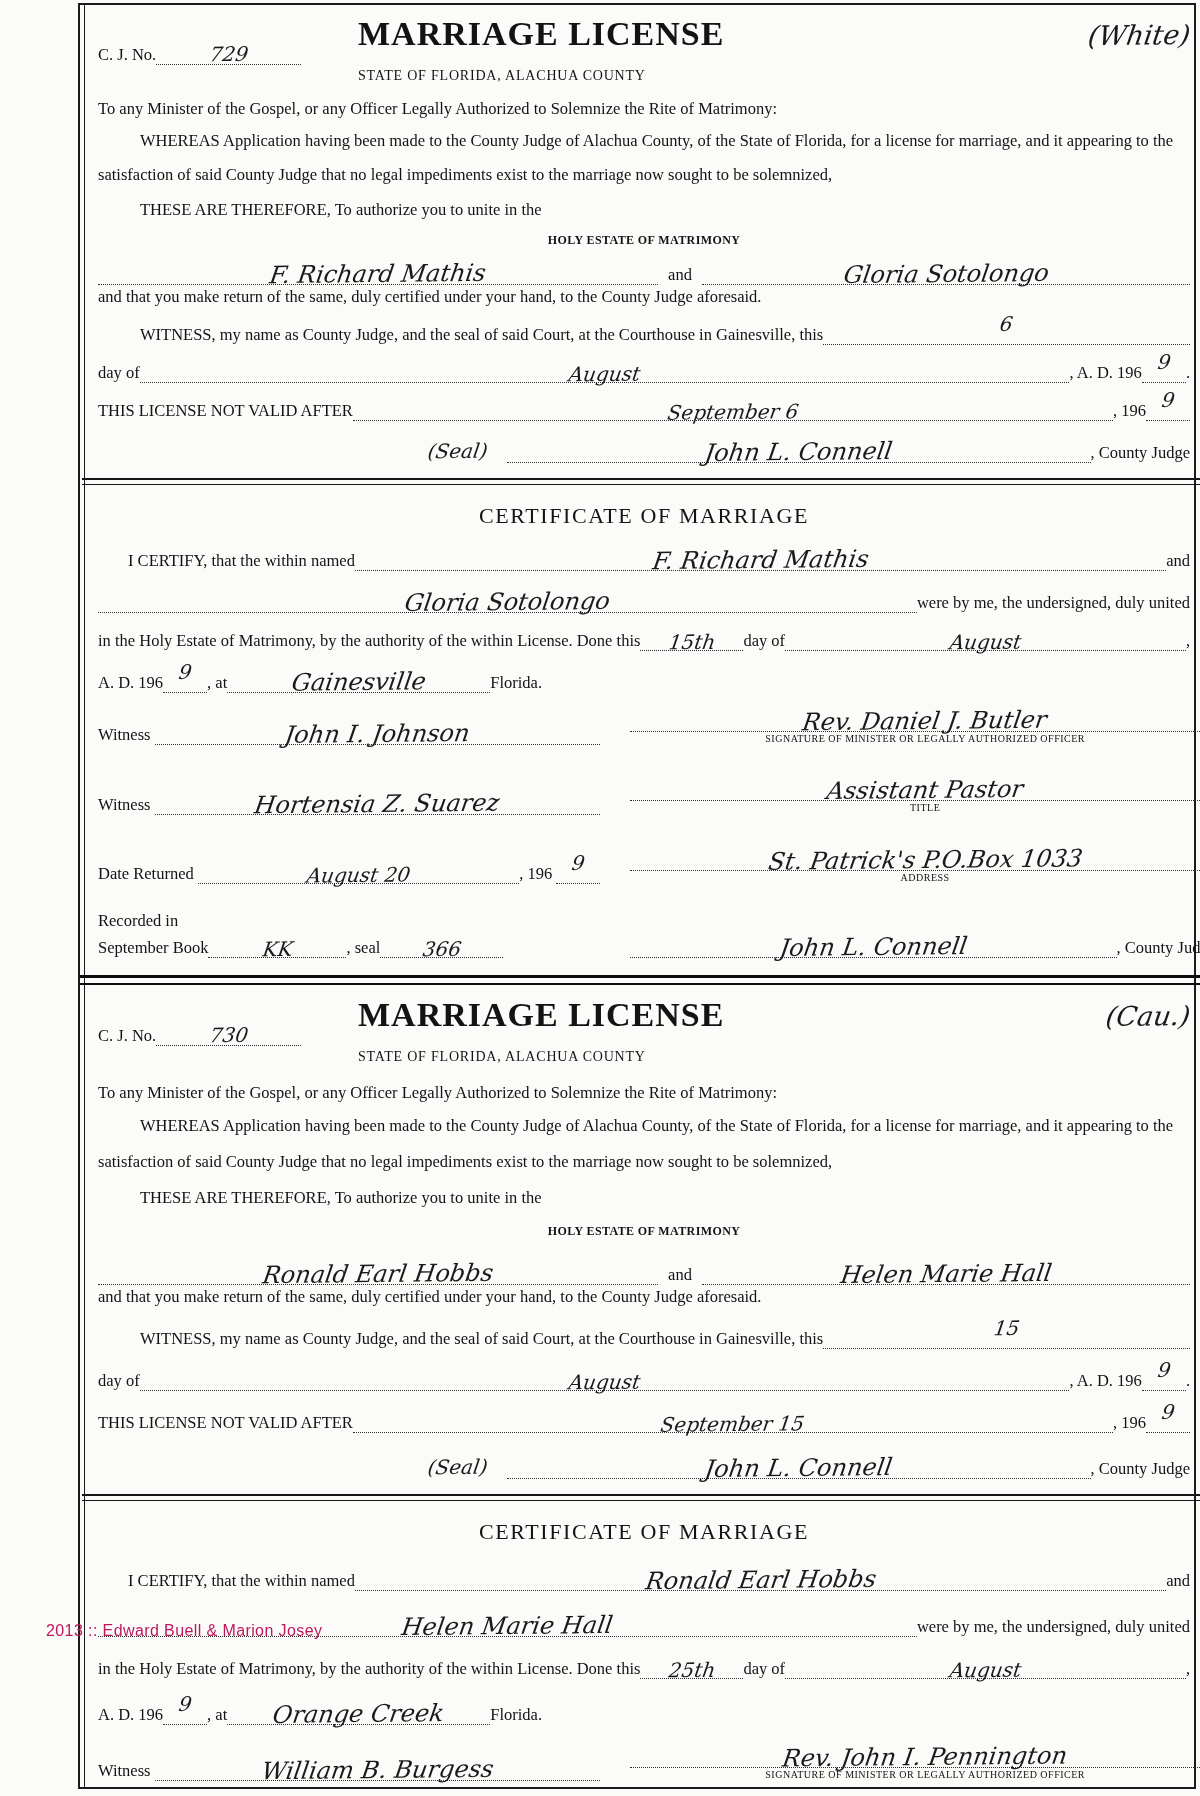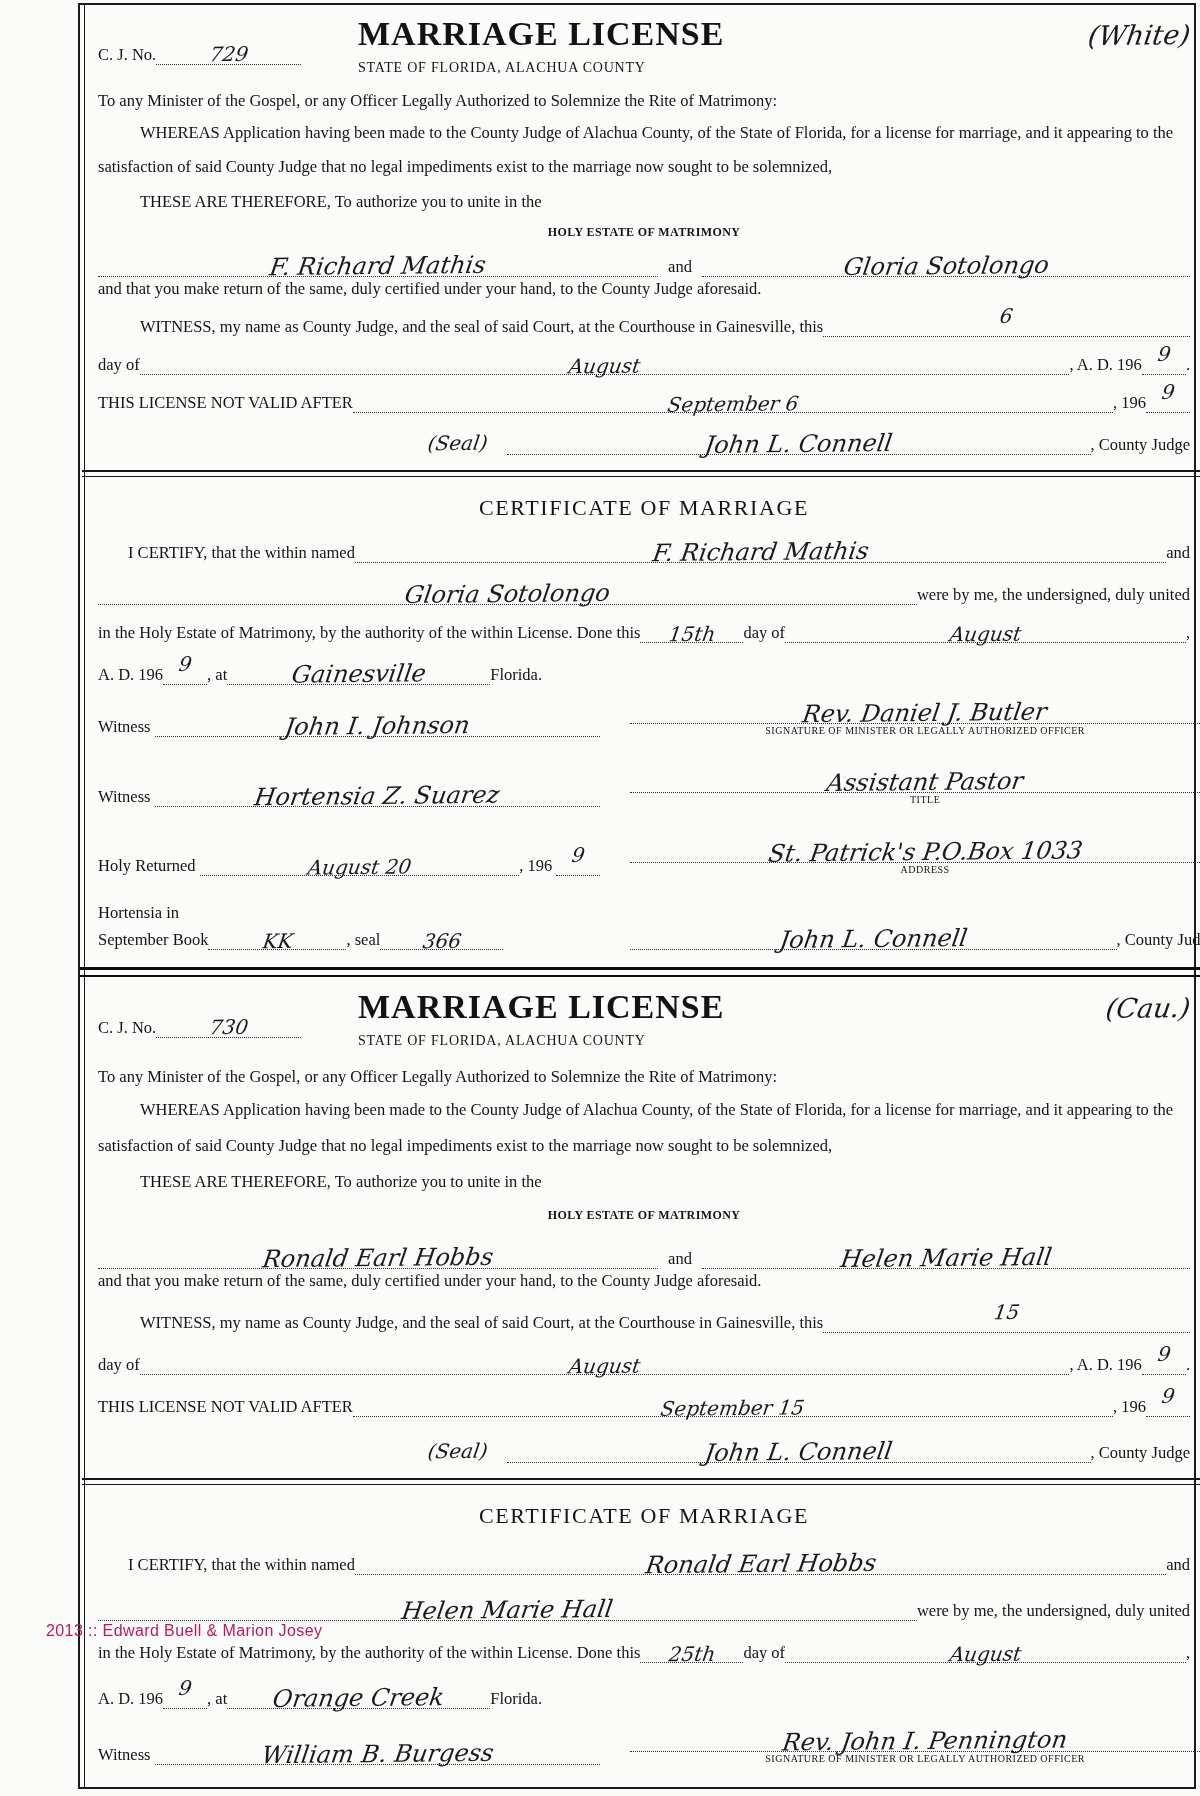--- a/index.html
+++ b/index.html
@@ -21,21 +21,21 @@
   .hw-lg{font-size:24px;}
   .hw-md{font-size:20px;}
   .sup{top:-8px !important;}
 
   .lic-head{display:flex;align-items:flex-start;margin-top:12px;}
   .cj-line{display:flex;align-items:flex-end;margin-top:24px;width:260px;flex:none;}
   .cj-fill{width:145px;flex:none;border-bottom:1.5px dotted #2b2b2b;text-align:center;}
   .cj-fill .hw{position:relative;top:2px;}
   .title-wrap{flex:1;}
   .lic-title{font-size:34px;font-weight:700;letter-spacing:1px;margin:0;line-height:1.05;}
-  .lic-subtitle{font-size:14px;letter-spacing:.8px;margin-top:8px;}
+  .lic-subtitle{font-size:14px;letter-spacing:.8px;margin-top:16px;}
   .race-note{width:175px;flex:none;text-align:right;font-size:27px;margin-top:4px;}
 
   .addressee{margin:15px 0 0;font-size:16.5px;}
   .para{margin:5px 0 0;font-size:16.5px;line-height:2.1;text-indent:42px;}
   .therefore{margin:7px 0 0;padding-left:42px;font-size:16.5px;}
   .holy{text-align:center;font-weight:700;font-size:12px;margin-top:13px;letter-spacing:.4px;}
   .names-row{margin-top:8px;}
   .names-row .fill:first-child{flex:1.15;}
   .and-mid{margin:0 10px;}
   .return-clause{margin:2px 0 0;font-size:16.5px;}
@@ -180,34 +180,34 @@
         <span class="fill"><span class="hw hw-lg">Hortensia Z. Suarez</span></span>
       </div>
       <div>
         <div class="sig-line">
             <span class="fill"><span class="hw hw-lg">Assistant Pastor</span></span>
           </div>
         <div class="sig-caption">TITLE</div>
       </div>
 
       <div class="sig-line">
-        <span class="witness-label">Holy Returned</span>
+        <span class="witness-label">Date Returned</span>
         <span class="fill"><span class="hw hw-md">August 20</span></span>
         <span class="witness-label">, 196</span>
         <span class="fill digit-fill"><span class="hw hw-md sup">9</span></span>
       </div>
       <div>
         <div class="sig-line">
             <span class="fill"><span class="hw hw-lg">St. Patrick's P.O.Box 1033</span></span>
           </div>
         <div class="sig-caption">ADDRESS</div>
       </div>
 
       <div class="recorded-stack">
-        <div class="printed">Hortensia in</div>
+        <div class="printed">Recorded in</div>
         <div class="row">
           <span class="printed">September Book</span>
           <span class="fill book-fill"><span class="hw hw-md">KK</span></span>
           <span class="printed">, seal</span>
           <span class="fill page-fill"><span class="hw hw-md">366</span></span>
         </div>
       </div>
       <div class="sig-line">
         <span class="fill"><span class="hw hw-lg">John L. Connell</span></span>
         <span class="witness-label">, County Judge</span>

